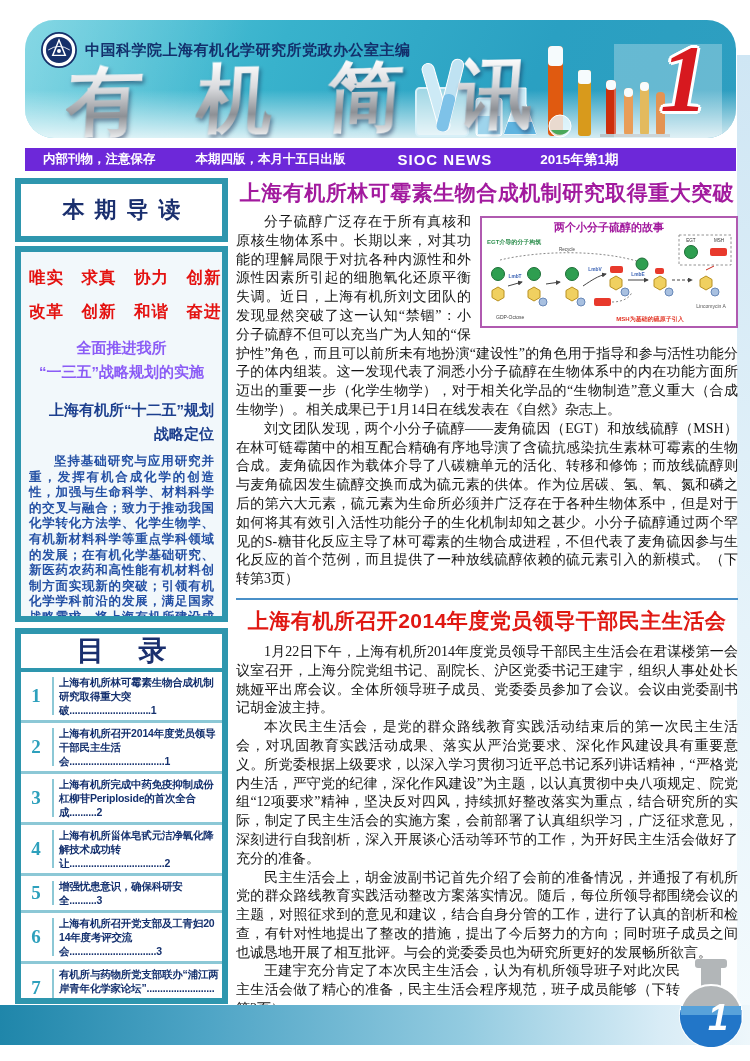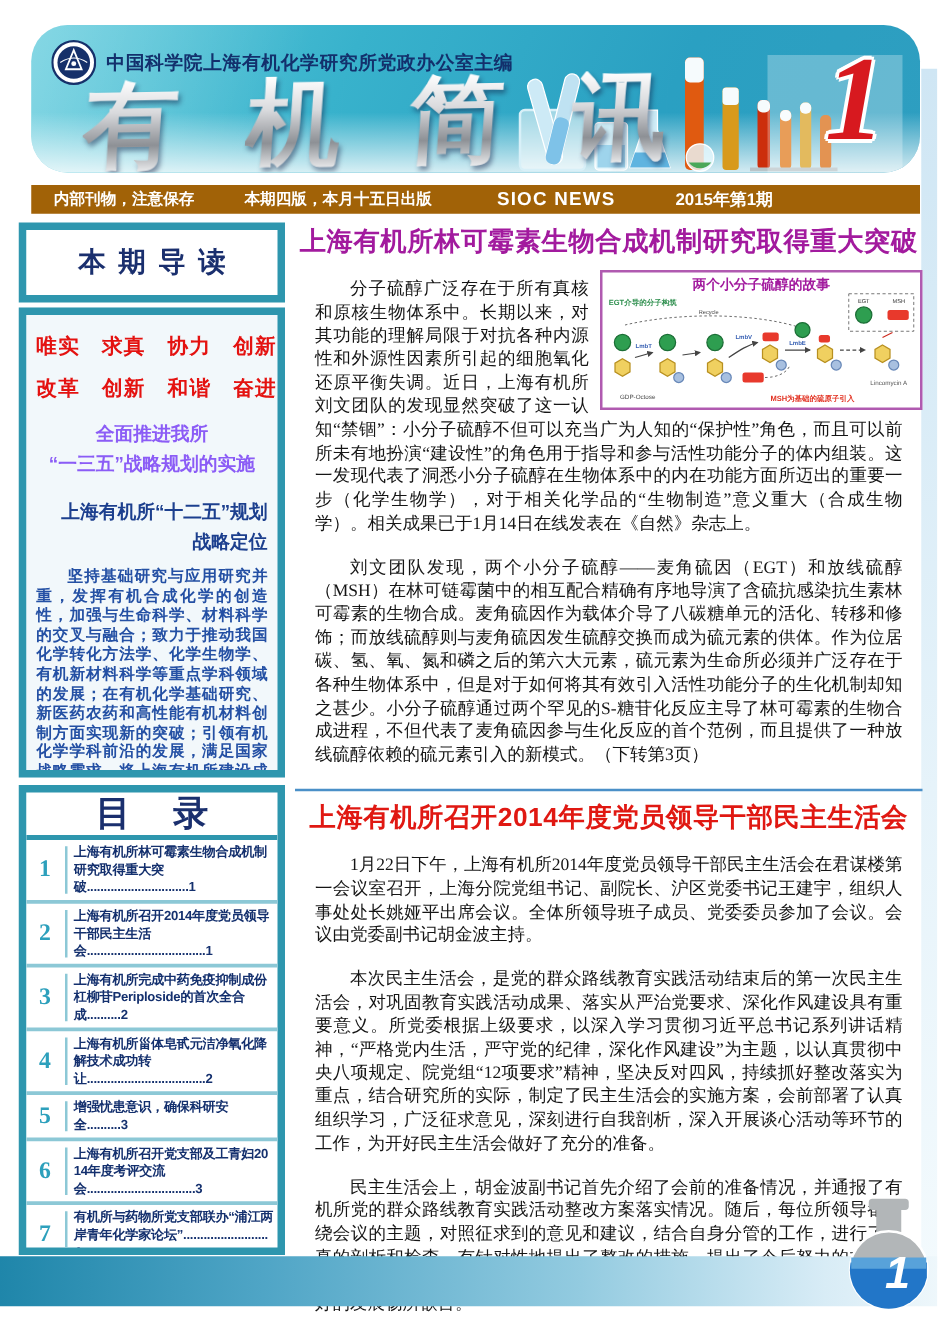--- a/index.html
+++ b/index.html
@@ -26,21 +26,21 @@
   .mast-title span{background:linear-gradient(180deg,#ffffff 0%,#d9dadd 35%,#8d9095 70%,#f2f3f4 100%);
       -webkit-background-clip:text;background-clip:text;color:transparent;}
   .glassware{position:absolute;right:58px;bottom:0;z-index:2;}
   .one-panel{position:absolute;right:14px;top:24px;width:108px;height:104px;
       background:rgba(255,255,255,0.28);z-index:2;}
   .big-one{position:absolute;right:28px;top:6px;z-index:4;font-size:96px;line-height:1.1;
       font-style:italic;font-weight:bold;color:#d7191f;font-family:"Liberation Serif",serif;
       text-shadow:-3px 0 0 #fff,3px 0 0 #fff,0 -3px 0 #fff,0 3px 0 #fff,
                   -2px -2px 0 #fff,2px 2px 0 #fff,-2px 2px 0 #fff,2px -2px 0 #fff;}
   
-  .infobar{position:absolute;left:25px;top:148px;width:711px;height:23px;background:#a16207;
+  .infobar{position:absolute;left:25px;top:148px;width:711px;height:23px;background:#6d28d9;
       display:flex;align-items:center;color:#ffffff;font-weight:bold;font-size:12.5px;}
   .infobar .seg1{margin-left:18px;}
   .infobar .seg2{margin-left:40px;}
   .infobar .seg3{margin-left:52px;font-size:15px;letter-spacing:1px;}
   .infobar .seg4{margin-left:48px;font-size:13.5px;}
   
   .side-box{position:absolute;left:15px;width:213px;box-sizing:border-box;
       border:6px solid #2e96ae;background:#ffffff;}
   .box-guide{top:178px;height:64px;display:flex;align-items:center;justify-content:center;}
   .guide-title{font-size:22px;font-weight:bold;color:#1a2f6e;letter-spacing:10px;text-indent:10px;}
@@ -65,21 +65,21 @@
   .toc-text{flex:1;color:#14306e;font-weight:bold;font-size:10.5px;line-height:14px;
       word-break:break-all;letter-spacing:-0.2px;}
   
   .main{position:absolute;left:236px;top:179px;width:502px;}
   .headline1{font-size:21px;font-weight:bold;color:#a21a9e;text-align:center;margin:0 0 6px;
       letter-spacing:0.5px;white-space:nowrap;}
   .headline2{font-size:21px;font-weight:bold;color:#e01812;text-align:center;margin:0 0 8px;
       letter-spacing:0.5px;white-space:nowrap;}
   .fig{float:right;width:258px;height:112px;margin:3px 0 6px 9px;border:2px solid #b05ab0;
       background:#ffffff;box-sizing:border-box;}
-  .body-p{margin:16px;font-size:14px;line-height:18.8px;text-align:justify;text-indent:2em;
+  .body-p{margin:0;font-size:14px;line-height:18.8px;text-align:justify;text-indent:2em;
       color:#151515;font-family:"Liberation Serif",serif;}
   .cont{color:#151515;}
   .divider{clear:both;border:none;border-top:2px solid #4a90c8;margin:9px 0 7px;}
   .flask-spacer{float:right;width:58px;height:46px;}
   .page-flask{position:absolute;left:678px;top:958px;z-index:6;}
   
   .footer-bar{position:absolute;left:0;top:1005px;width:750px;height:40px;
       background:linear-gradient(90deg,#1f86aa 0%,#4fa5c6 28%,#93cbe0 62%,#d8ecf6 88%,#eef7fb 100%);}
 </style>
 </head>

